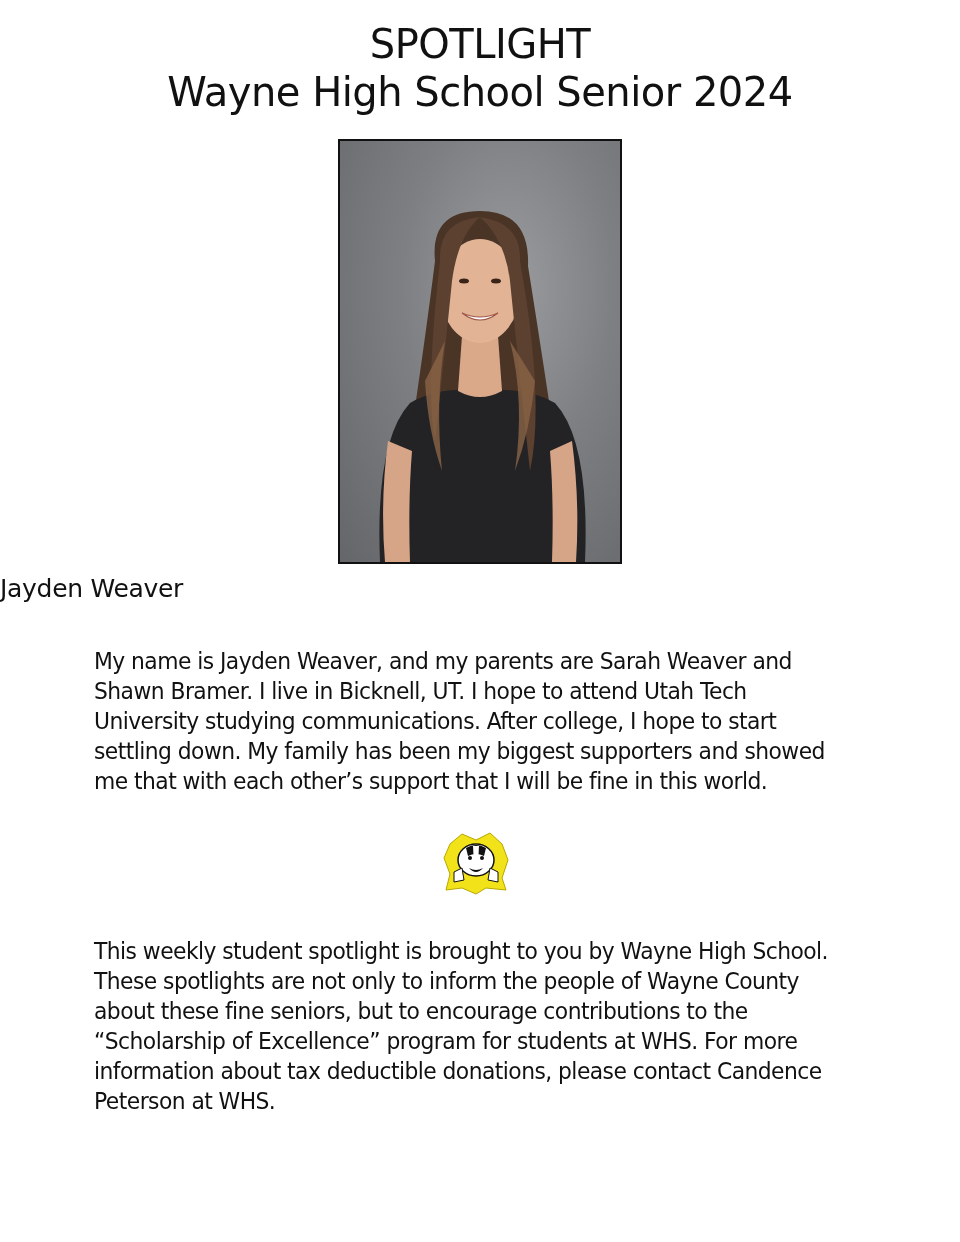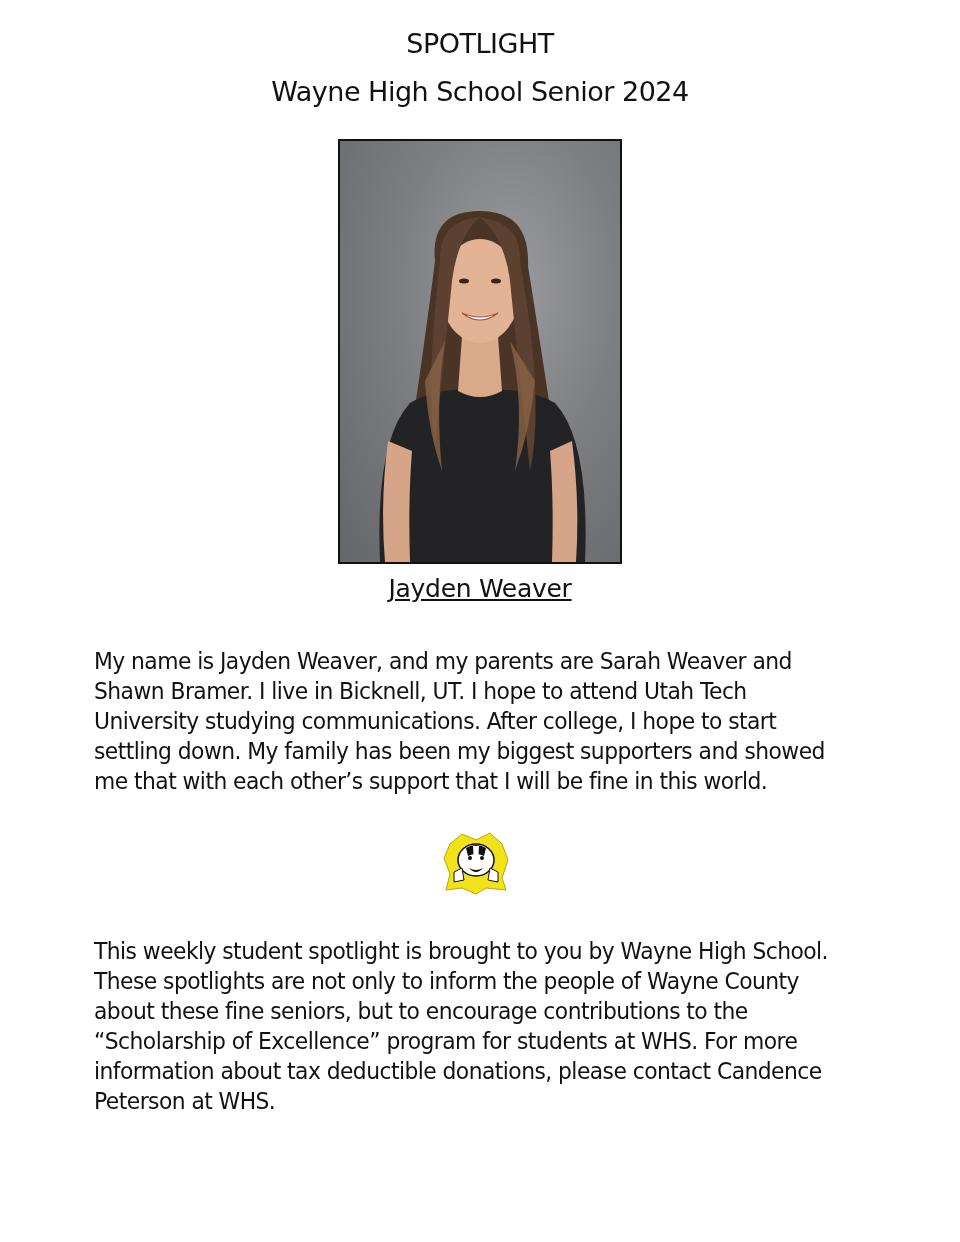--- a/index.html
+++ b/index.html
@@ -2,34 +2,34 @@
 <html><head>
 <meta charset="utf-8">
 <style>
   html, body { margin: 0; padding: 0; background: #ffffff; }
   body {
     width: 960px; height: 1242px; position: relative; overflow: hidden;
     font-family: "DejaVu Sans", "Liberation Sans", sans-serif; color: #111;
   }
   .title {
     position: absolute; left: 0; width: 960px; text-align: center;
-    font-size: 27px; line-height: 40px; letter-spacing: -0.5px;
+    font-size: 40px; line-height: 40px; letter-spacing: -0.5px;
   }
   .t1 { top: 24px; }
   .t2 { top: 72px; }
   .photo-frame {
     position: absolute; left: 338px; top: 139px; width: 280px; height: 421px;
     border: 2px solid #111; box-sizing: content-box;
     background: radial-gradient(ellipse at 60% 35%, #9a9ca0 0%, #7d7f83 45%, #64666a 100%);
     overflow: hidden;
   }
   .photo-frame svg { display: block; }
   .caption {
-    position: absolute; left: 0; width: 960px; top: 573px; text-align: center;
-    font-size: 25px; line-height: 32px; letter-spacing: -0.3px; text-decoration: underline;
+    position: absolute; left: 0; width: 960px; top: 573px; 
+    font-size: 25px; line-height: 32px; letter-spacing: -0.3px;
   }
   .para {
     position: absolute; left: 94px; width: 780px;
     font-size: 23.5px; line-height: 30px; letter-spacing: -0.6px;
     transform: scaleX(0.93); transform-origin: left top;
   }
   .p1 { top: 646px; width: 800px; }
   .p2 { top: 936px; width: 820px; }
   .logo {
     position: absolute; left: 440px; top: 830px; width: 72px; height: 66px;

